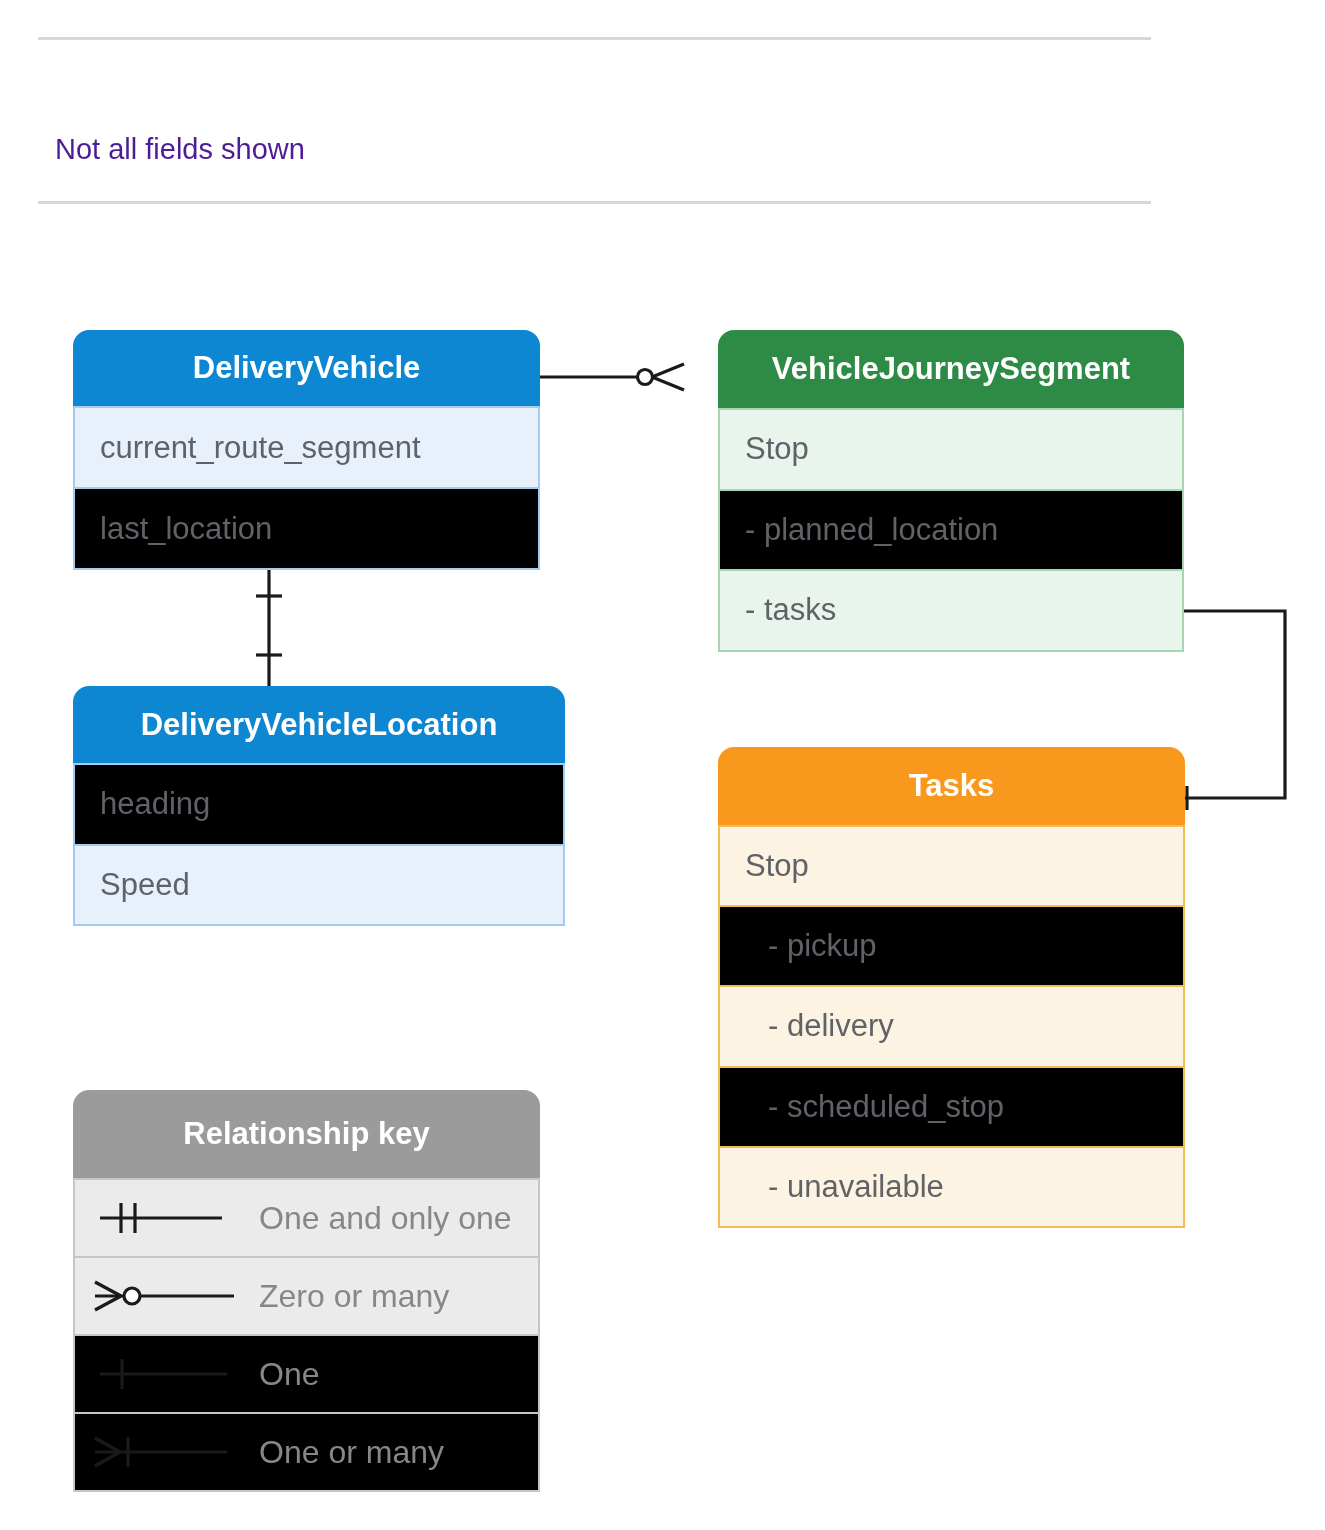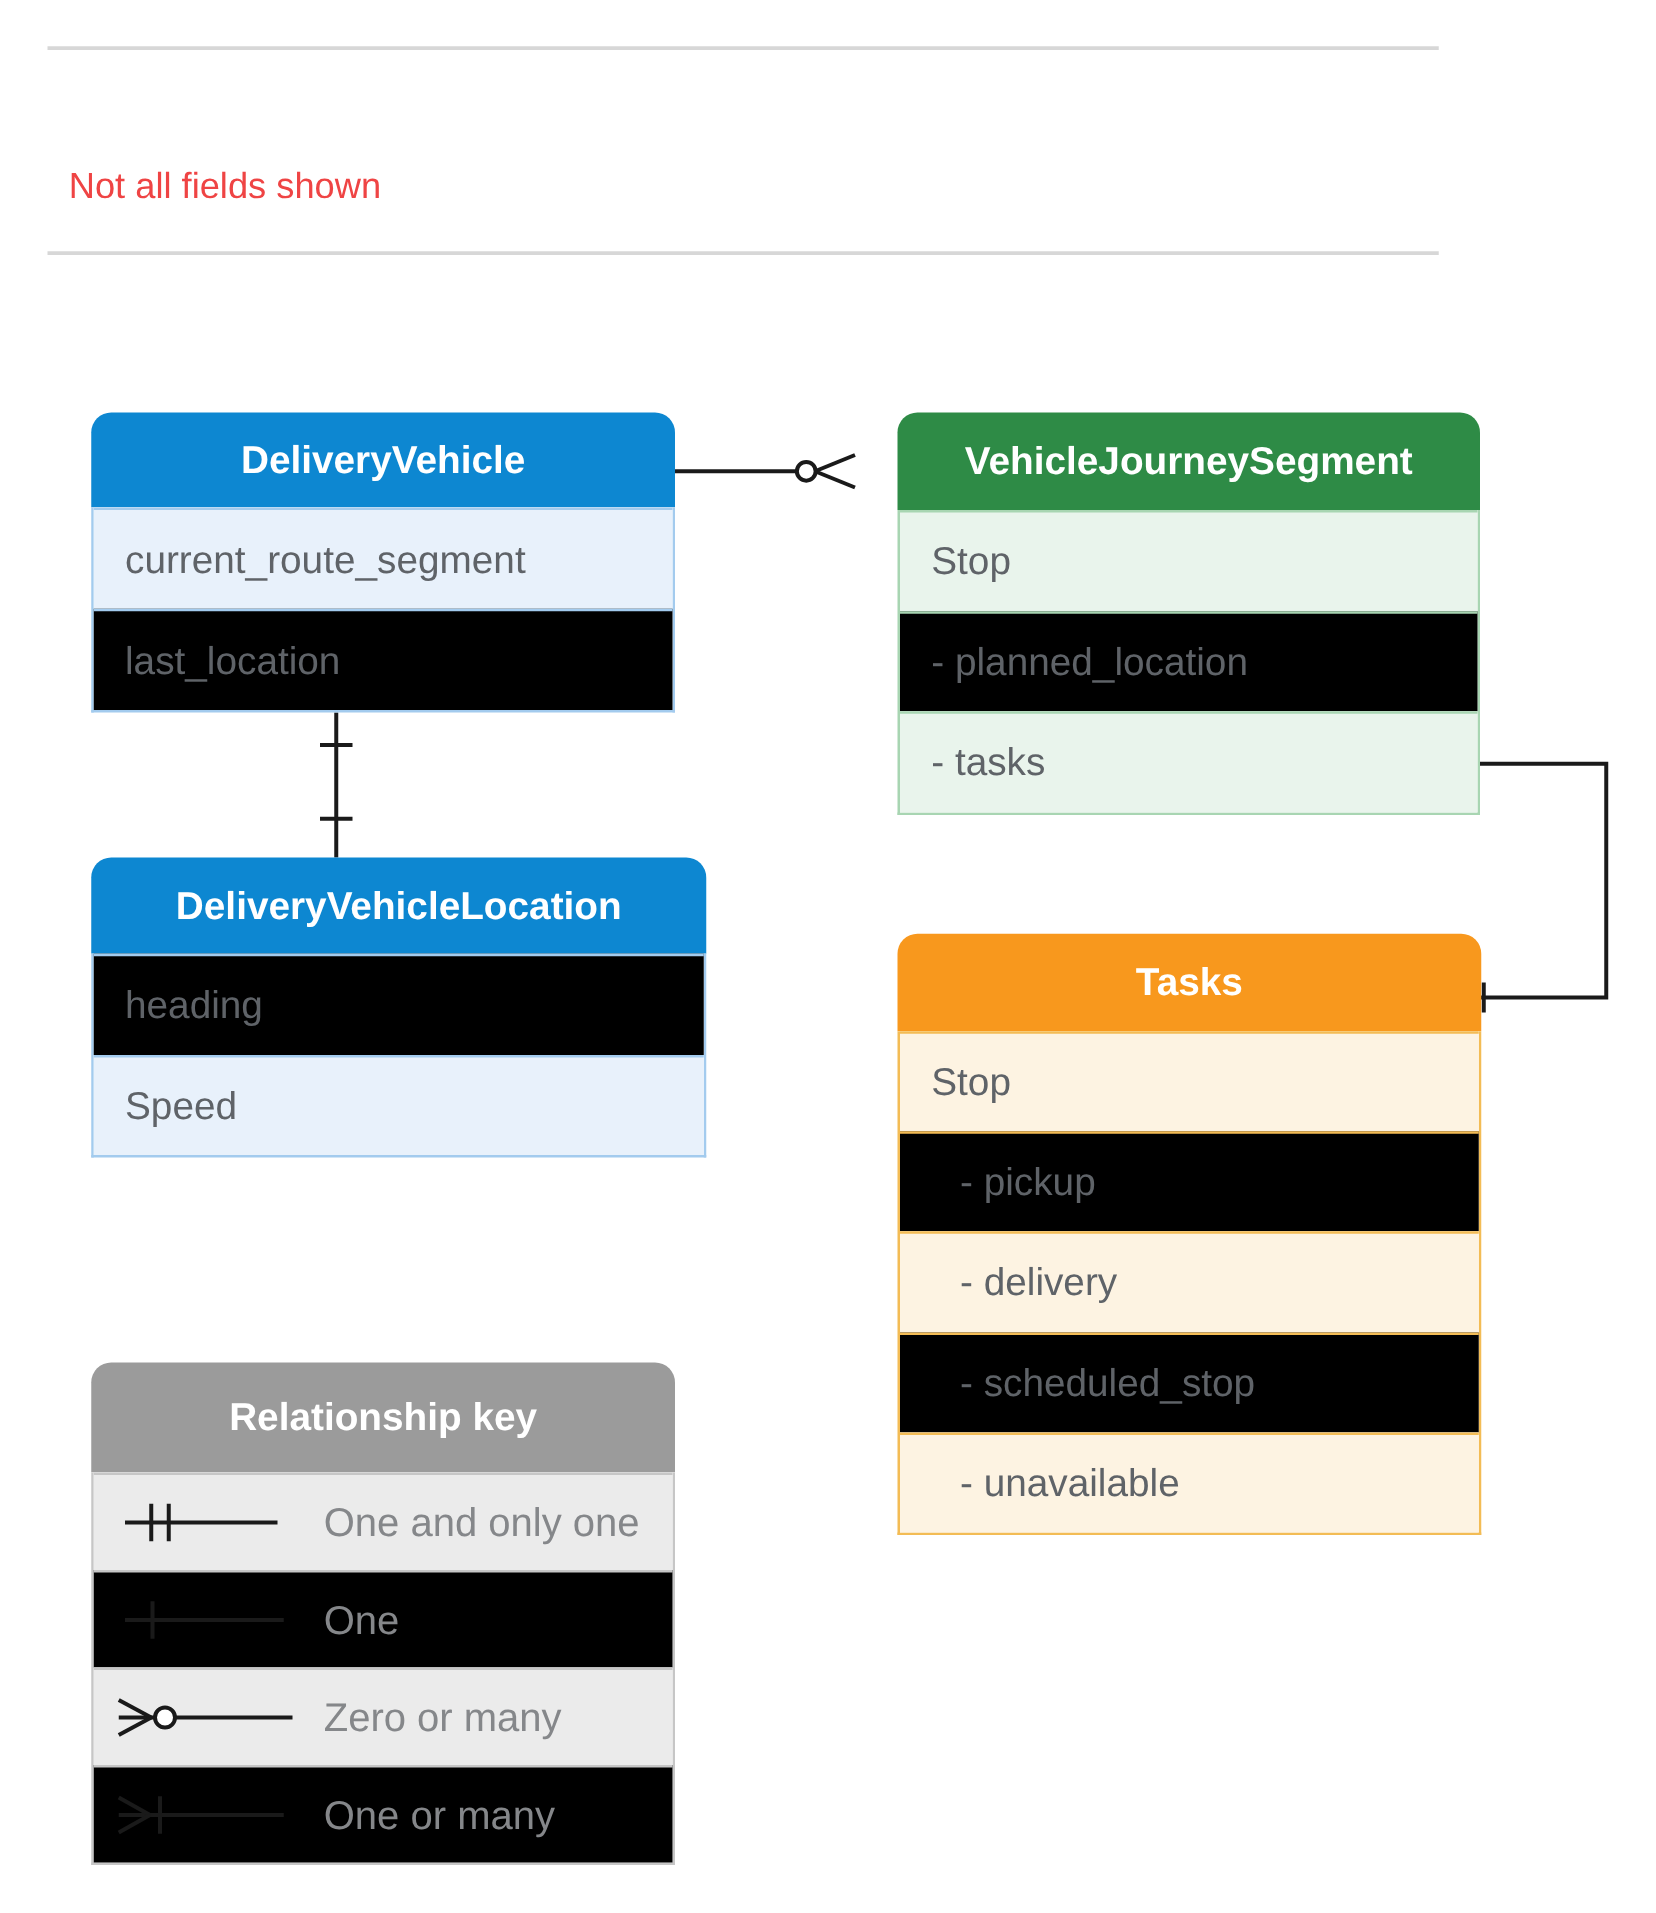--- a/index.html
+++ b/index.html
@@ -2,21 +2,21 @@
 <html><head>
 <meta charset="utf-8">
 <style>
   html,body{margin:0;padding:0;background:#ffffff;}
   body{font-family:"Liberation Sans","DejaVu Sans",sans-serif;}
   .canvas{position:relative;width:1325px;height:1530px;background:#ffffff;overflow:hidden;}
 
   .rule{position:absolute;left:38px;width:1113px;height:3px;background:#d7d7d7;}
 
   .page-title{position:absolute;left:55px;top:72px;font-size:42px;font-weight:700;color:#1d1d1f;letter-spacing:0.2px;}
-  .page-subtitle{position:absolute;left:55px;top:133px;font-size:29px;font-weight:400;color:#ef4444;}
+  .page-subtitle{position:absolute;left:55px;top:133px;font-size:29px;font-weight:400;color:#4c1d95;}
 
   .entity{position:absolute;margin-left:33px;}
   .entity-header{
     height:var(--hh);
     border-radius:16px 16px 0 0;
     display:flex;align-items:center;justify-content:center;
     color:#ffffff;font-size:31px;font-weight:700;
     background:var(--hc);
   }
   .entity-body{border:2px solid var(--bc);border-top:none;background:#fff;}
@@ -125,36 +125,36 @@
 
       <div class="entity-row alt">
         <svg class="legend-symbol" viewBox="0 0 160 44">
           <line class="ln" x1="6" y1="22" x2="128" y2="22"></line>
           <line class="ln" x1="27" y1="7" x2="27" y2="37"></line>
           <line class="ln" x1="41" y1="7" x2="41" y2="37"></line>
         </svg>
         <span class="legend-label">One and only one</span>
       </div>
 
-      <div class="entity-row">
-        <svg class="legend-symbol" viewBox="0 0 160 44">
-          <line class="ln" x1="6" y1="22" x2="133" y2="22"></line>
-          <line class="ln" x1="28" y1="7" x2="28" y2="37"></line>
-        </svg>
-        <span class="legend-label">One</span>
-      </div>
-
       <div class="entity-row alt">
         <svg class="legend-symbol" viewBox="0 0 160 44">
           <line class="ln" x1="1" y1="22" x2="140" y2="22"></line>
           <line class="ln" x1="1" y1="8" x2="27" y2="22"></line>
           <line class="ln" x1="1" y1="36" x2="27" y2="22"></line>
           <circle class="dot" cx="38" cy="22" r="8"></circle>
         </svg>
         <span class="legend-label">Zero or many</span>
+      </div>
+
+      <div class="entity-row">
+        <svg class="legend-symbol" viewBox="0 0 160 44">
+          <line class="ln" x1="6" y1="22" x2="133" y2="22"></line>
+          <line class="ln" x1="28" y1="7" x2="28" y2="37"></line>
+        </svg>
+        <span class="legend-label">One</span>
       </div>
 
       <div class="entity-row">
         <svg class="legend-symbol" viewBox="0 0 160 44">
           <line class="ln" x1="1" y1="22" x2="133" y2="22"></line>
           <line class="ln" x1="1" y1="8" x2="26" y2="22"></line>
           <line class="ln" x1="1" y1="36" x2="26" y2="22"></line>
           <line class="ln" x1="34" y1="7" x2="34" y2="37"></line>
         </svg>
         <span class="legend-label">One or many</span>

